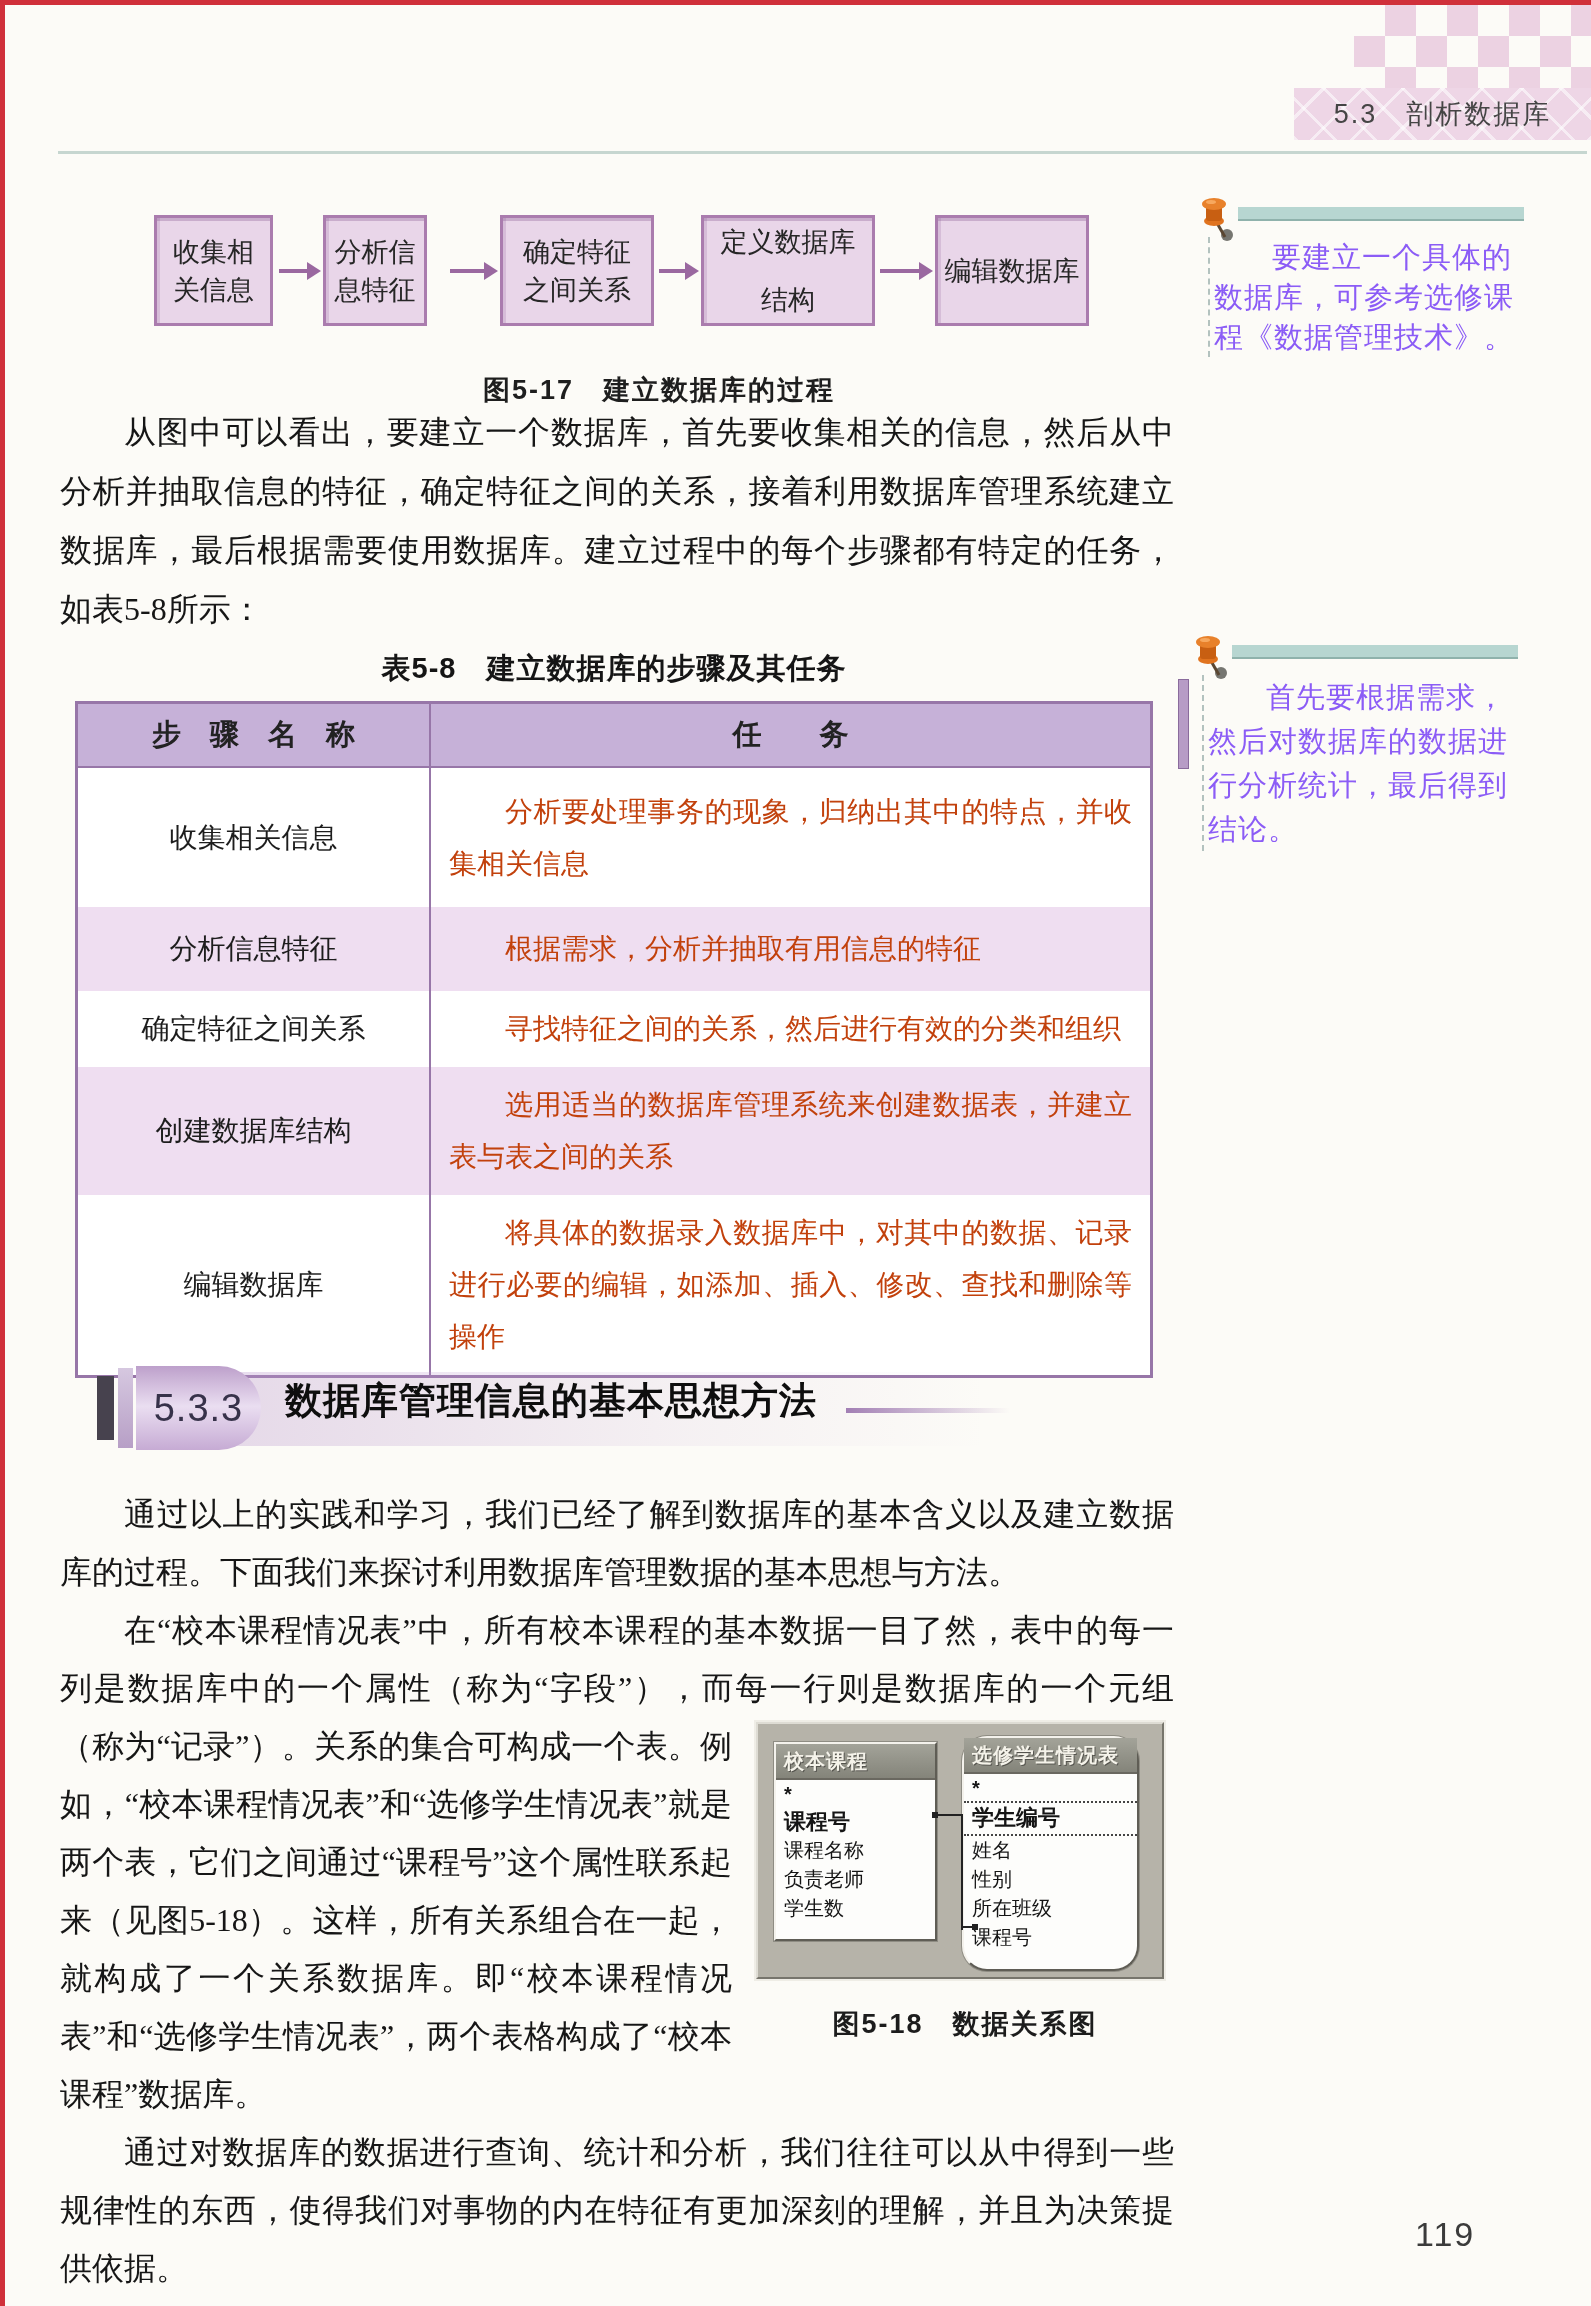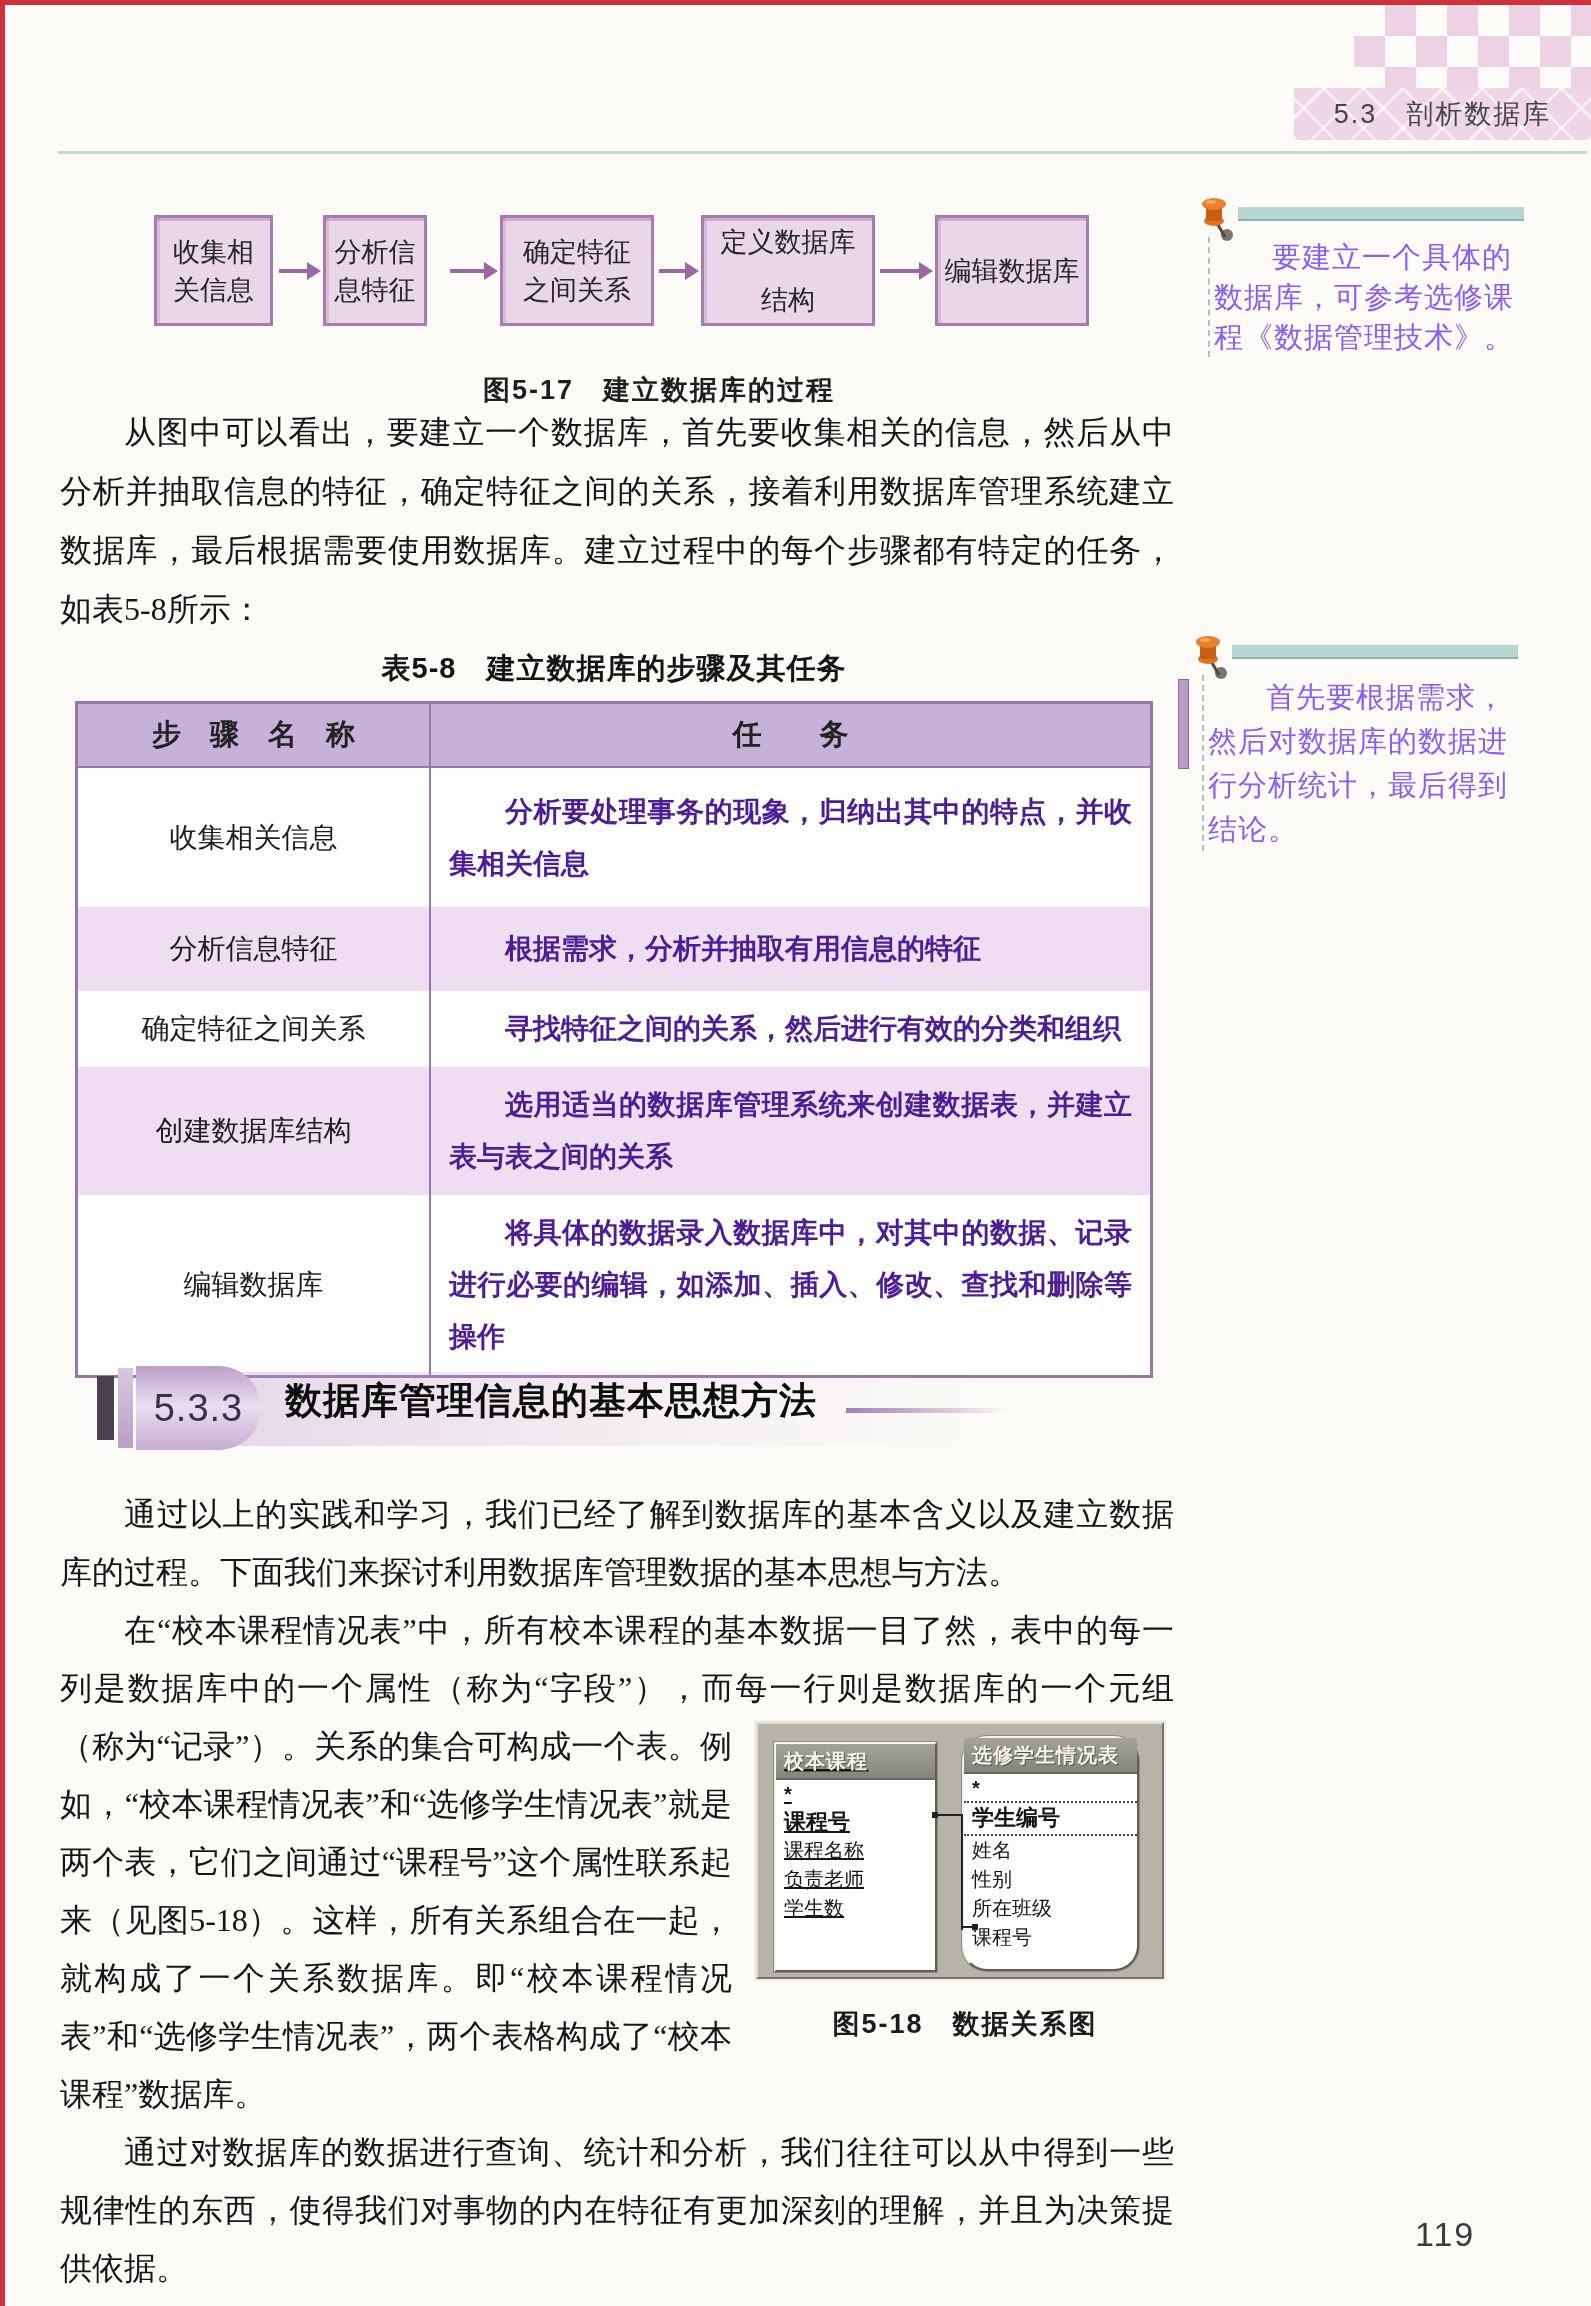--- a/index.html
+++ b/index.html
@@ -37,21 +37,21 @@
              font-family:"Liberation Sans","DejaVu Sans",sans-serif;font-weight:bold;font-size:29px;color:#151515;letter-spacing:1px;}
   .tbl{position:absolute;left:75px;top:701px;width:1078px;border:3px solid #9776a8;background:#fff;box-sizing:border-box;}
   .tbl-head{display:flex;background:#c6b1d8;border-bottom:2px solid #9776a8;height:62px;}
   .th1{width:351px;display:flex;align-items:center;justify-content:center;font-size:29px;font-weight:bold;color:#222;}
   .th2{flex:1;border-left:2px solid #9776a8;display:flex;align-items:center;justify-content:center;
        font-size:29px;font-weight:bold;color:#222;}
   .tr{display:flex;}
   .tr.alt{background:#efdef1;}
   .td1{width:351px;display:flex;align-items:center;justify-content:center;font-size:28px;color:#1d1d1d;}
   .td2{flex:1;border-left:2px solid #9776a8;padding:12px 18px;display:flex;align-items:center;box-sizing:border-box;}
-  .td2 > div{font-size:28px;line-height:52px;color:#4c1d95;text-indent:2em;text-align:justify;width:100%;font-weight:bold;}
+  .td2 > div{font-size:28px;line-height:52px;color:#c2410c;text-indent:2em;text-align:justify;width:100%;}
   
   .note{position:absolute;width:343px;color:#8b5cf6;}
   .note-strip{position:absolute;left:38px;top:12px;width:286px;height:12px;background:#b7d6d1;border-bottom:2px solid #8fb2ac;}
   .note-text{margin-top:42px;margin-left:8px;width:320px;font-size:29px;letter-spacing:1px;text-indent:2em;
              border-left:2px dashed #b3c2bf;padding-left:4px;}
   .pin{position:absolute;left:0;top:0;}
   .note-bar{position:absolute;left:-16px;top:46px;width:9px;height:88px;background:#b79cc6;border:1px solid #8a6b9c;}
   
   .sec{position:absolute;left:0;top:1366px;width:100%;height:90px;}
   .sec-glow{position:absolute;left:149px;top:6px;width:985px;height:74px;
@@ -205,21 +205,21 @@
     </div>
     <div class="sec-title">数据库管理信息的基本思想方法</div>
     <div class="sec-dash"></div>
   </div>
 
   <div class="lower">
     <p>通过以上的实践和学习，我们已经了解到数据库的基本含义以及建立数据库的过程。下面我们来探讨利用数据库管理数据的基本思想与方法。</p>
     <div class="fig-spacer"></div>
     <div class="figure">
       <div class="panel">
-        <div class="acc-box" style="left:16px;top:18px;width:163px;height:230px;text-decoration:underline;">
+        <div class="acc-box" style="left:16px;top:18px;width:163px;height:199px;">
           <div class="acc-title">校本课程</div>
           <div class="acc-body">
             <div class="acc-star">*</div>
             <div class="acc-field acc-key">课程号</div>
             <div class="acc-field">课程名称</div>
             <div class="acc-field">负责老师</div>
             <div class="acc-field">学生数</div>
           </div>
         </div>
         <div class="acc-box" style="left:204px;top:12px;width:177px;height:235px;border-radius:25px;">

